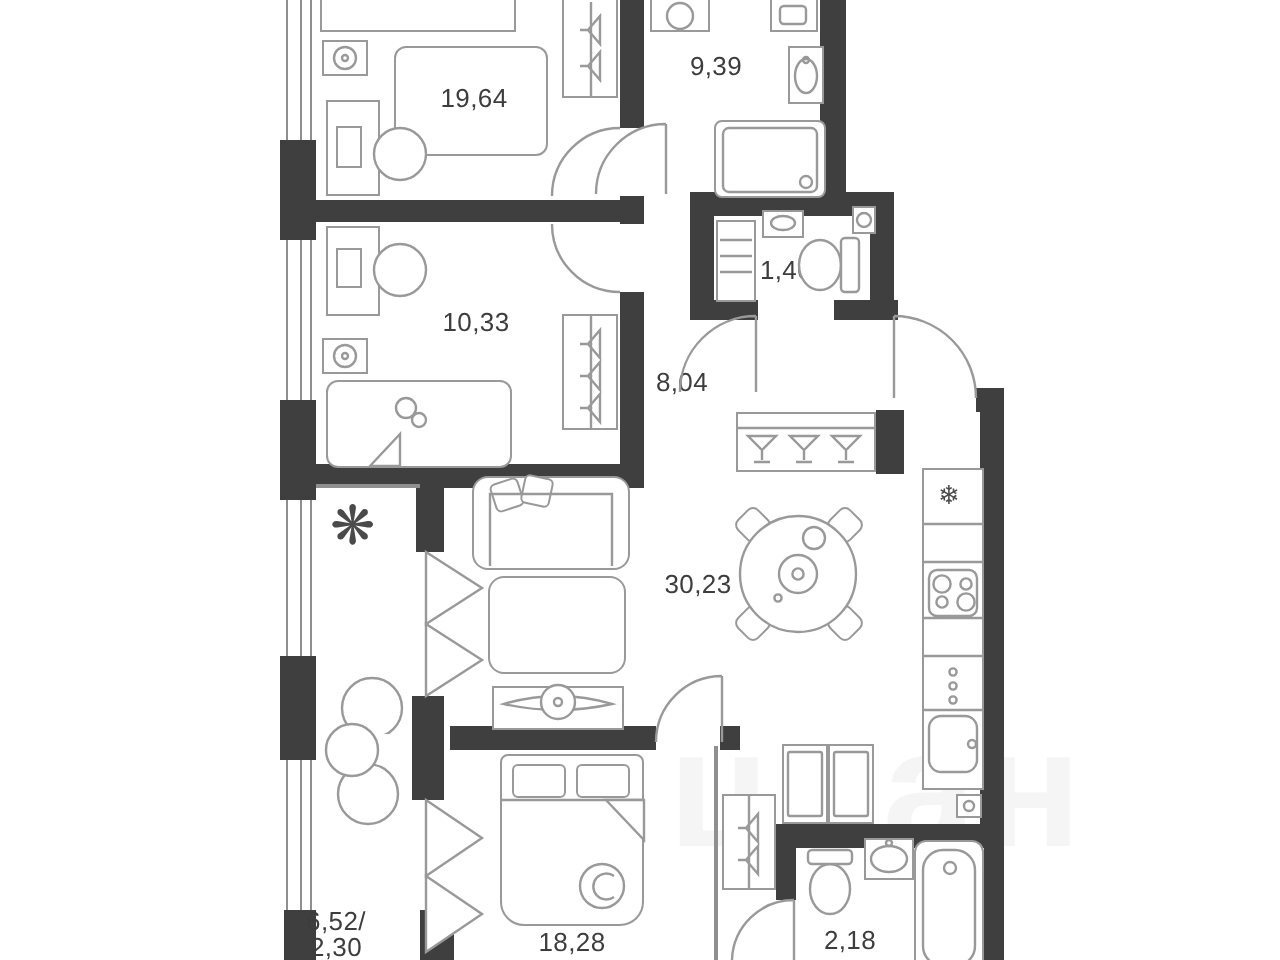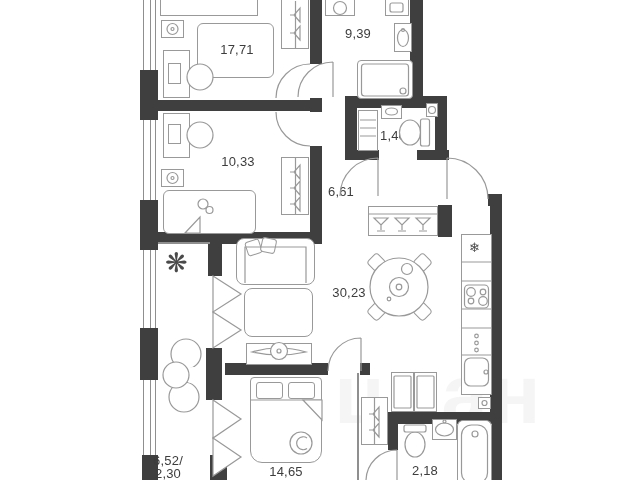--- a/index.html
+++ b/index.html
@@ -111,31 +111,31 @@
   <div class="f" style="left:361px;top:397px;width:27px;height:48px"></div>
   <div class="f" style="left:391px;top:372px;width:23px;height:40px"></div>
   <div class="f" style="left:414px;top:372px;width:23px;height:40px"></div>
 
   <div class="f" style="left:432px;top:419px;width:25px;height:21px"></div>
   <div class="f cutB" style="left:457px;top:420px;width:35px;height:60px;border-radius:6px 6px 0 0"></div>
 
   <div class="glyph" style="left:165px;top:250px;font-size:27px">❋</div>
   <div class="glyph" style="left:469px;top:241px;font-size:13px">❄</div>
 
-  <div class="lbl" style="left:237px;top:49px">17,71</div>
+  <div class="lbl" style="left:237px;top:49px">19,64</div>
   <div class="lbl" style="left:238px;top:161px">10,33</div>
   <div class="lbl" style="left:358px;top:33px">9,39</div>
   <div class="lbl" style="left:393px;top:135px">1,40</div>
-  <div class="lbl" style="left:341px;top:191px">6,61</div>
+  <div class="lbl" style="left:341px;top:191px">8,04</div>
   <div class="lbl" style="left:349px;top:292px">30,23</div>
   <div class="lbl lbl2" style="left:168px;top:467px">
     <div>6,52/</div>
     <div>2,30</div>
   </div>
-  <div class="lbl" style="left:286px;top:471px">14,65</div>
+  <div class="lbl" style="left:286px;top:471px">18,28</div>
   <div class="lbl" style="left:425px;top:470px">2,18</div>
 
   <svg class="overlay" width="640" height="480" viewBox="0 0 640 480" fill="none" stroke="#999" stroke-width="1.2">
     <defs>
       <g id="hgr" stroke="#999" fill="none">
         <path d="M0 -5 L0 -1 M-7 5 L0 -1 L7 5 L-7 5 Z"></path>
       </g>
     </defs>
 
     <g>

